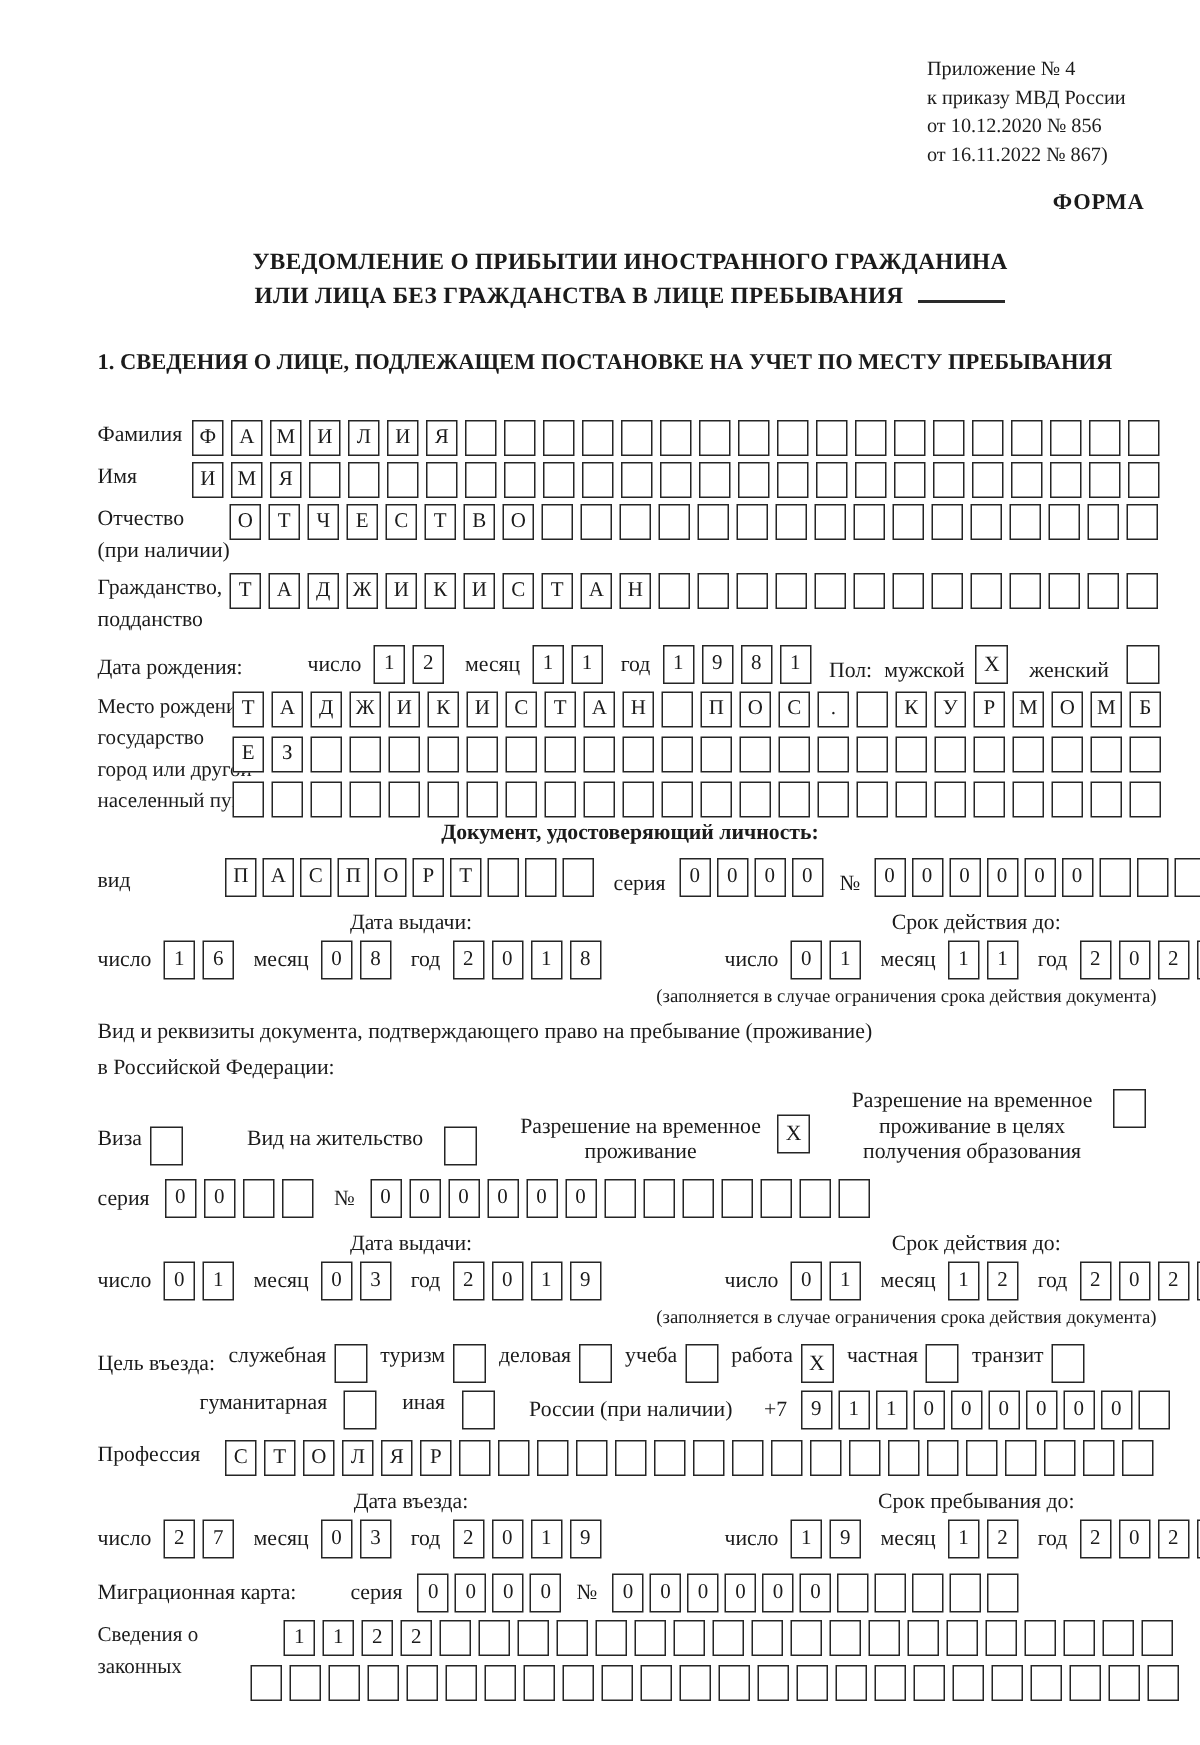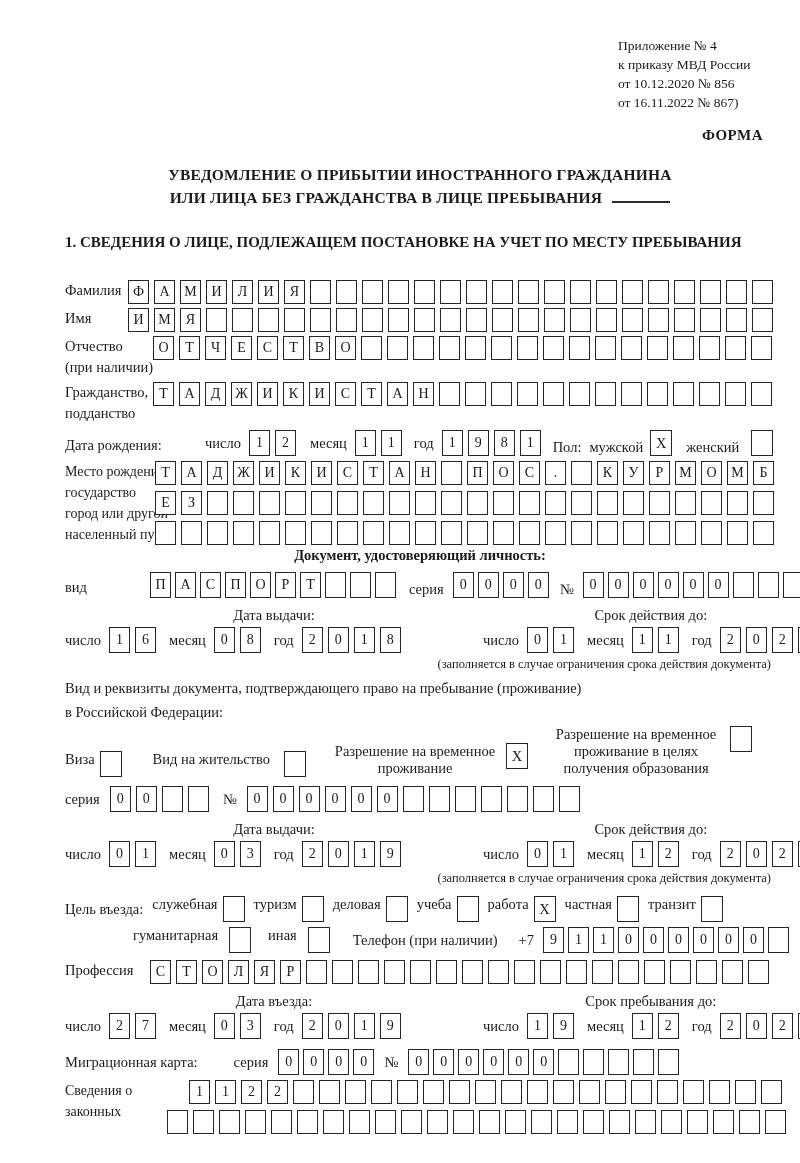--- a/index.html
+++ b/index.html
@@ -410,21 +410,21 @@
   <div class="note-right">(заполняется в случае ограничения срока действия документа)</div>
 
   <div class="plain" style="margin-top:6px">Вид и реквизиты документа, подтверждающего право на пребывание (проживание)</div>
   <div class="plain" style="margin-top:3px">в Российской Федерации:</div>
 
   <div class="optrow">
     <span class="pair">
       <span>Виза</span>
       <span class="checkbox"></span>
     </span>
-    <span class="pair" style="margin-left:22px">
+    <span class="pair" style="margin-left:34px">
       <span>Вид на жительство</span>
       <span class="checkbox" style="margin-left:9px"></span>
     </span>
     <span class="pair" style="margin-left:14px">
       <span class="opt-multi w168">Разрешение на временное проживание</span>
       <span class="checkbox">X</span>
     </span>
     <span class="pair" style="margin-left:10px">
       <span class="opt-multi w178">Разрешение на временное проживание в целях получения образования</span>
       <span class="checkbox"></span>
@@ -551,21 +551,21 @@
 
   <div class="optrow" style="margin-top:5px; align-items:center">
     <span class="pair" style="margin-left:68px">
         <span>гуманитарная</span>
         <span class="checkbox" style="margin-left:6px"></span>
       </span>
     <span class="pair" style="margin-left:8px">
         <span>иная</span>
         <span class="checkbox" style="margin-left:6px"></span>
       </span>
-    <span class="inline-lbl" style="margin-left:14px">Телефон (при наличии)</span>
+    <span class="inline-lbl" style="margin-left:14px">России (при наличии)</span>
     <span class="inline-lbl" style="margin-left:12px">+7</span>
     <div class="cells tight tall">
         <span class="cell">9</span>
         <span class="cell">1</span>
         <span class="cell">1</span>
         <span class="cell">0</span>
         <span class="cell">0</span>
         <span class="cell">0</span>
         <span class="cell">0</span>
         <span class="cell">0</span>

